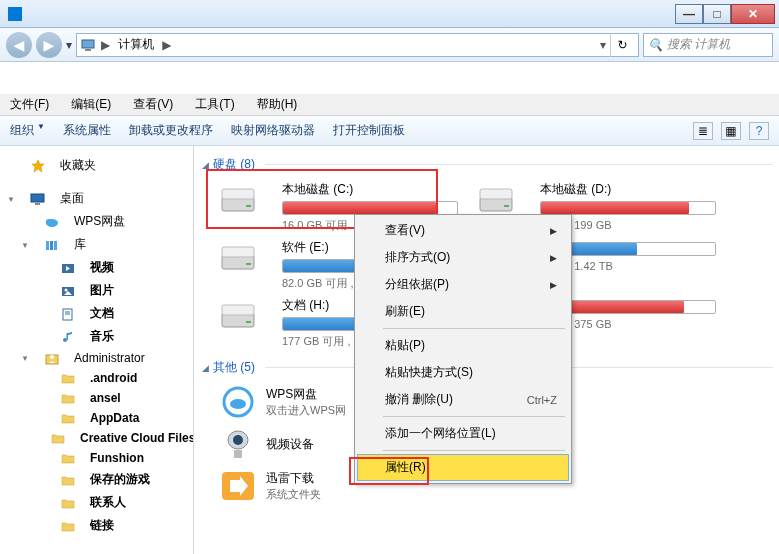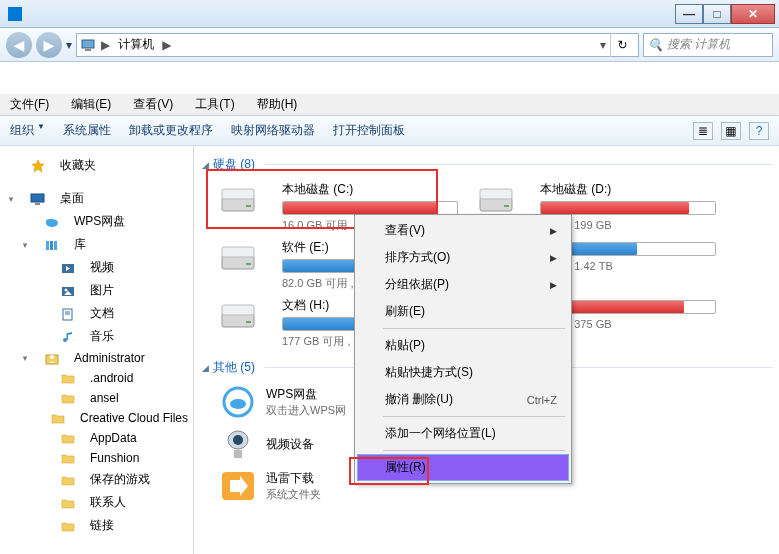--- a/index.html
+++ b/index.html
@@ -34,21 +34,21 @@
 .tool-right { margin-left: auto; display: flex; gap: 8px; }
 .tool-icon { width: 20px; height: 18px; border: 1px solid #a8bcd0; background: #eef5fc; display: flex; align-items: center; justify-content: center; }
 
 
 .body-split { display: flex; height: calc(554px - 28px - 34px - 22px - 30px); }
 .sidebar { width: 194px; border-right: 1px solid #d8d8d8; background: #fff; overflow: hidden; padding: 8px 4px; }
 .tree-item { display: flex; align-items: center; gap: 14px; padding: 3px 2px; white-space: nowrap; }
 .tree-twisty { width: 10px; color: #7a7a7a; font-size: 9px; text-align: center; display: inline-block; }
 .tree-icon { width: 16px; height: 14px; display: inline-flex; align-items: center; justify-content: center; flex-shrink: 0; }
 .ind1 { padding-left: 16px; }
-.ind2 { padding-left: 32px; }
+.ind2 { padding-left: 32px; font-weight: bold; }
 
 
 .content { flex: 1; padding: 8px 6px; position: relative; overflow: hidden; }
 .group-header { display: flex; align-items: center; color: #1560bd; font-size: 13px; margin: 2px 0 8px 2px; gap: 4px; }
 .group-header .line { flex: 1; height: 1px; background: #dce6f2; margin-left: 6px; }
 .drive-grid { display: flex; flex-wrap: wrap; gap: 6px 18px; margin-left: 18px; }
 .drive-item { width: 240px; display: flex; gap: 24px; align-items: flex-start; }
 .drive-icon { width: 40px; height: 36px; flex-shrink: 0; display: flex; align-items: center; justify-content: center; }
 .drive-body { flex: 1; }
 .drive-label { margin-bottom: 3px; }
@@ -59,21 +59,21 @@
 .drive-sub { color: #6d6d6d; font-size: 11px; }
 
 .other-item { width: 240px; display: flex; gap: 8px; align-items: center; }
 
 
 .annot-box { border: 2px solid #e62e2e; position: absolute; pointer-events: none; }
 
 
 .ctxmenu { position: absolute; background: #f2f2f2; border: 1px solid #9a9a9a; box-shadow: 2px 2px 4px rgba(0,0,0,.25); width: 218px; padding: 2px; }
 .ctx-item { padding: 5px 12px 5px 28px; display: flex; justify-content: space-between; align-items: center; position: relative; }
-.ctx-item.hover { background: #8b5cf6; border: 1px solid #7bb2e4; padding: 4px 11px 4px 27px; }
+.ctx-item.hover { background: #fde047; border: 1px solid #7bb2e4; padding: 4px 11px 4px 27px; }
 .ctx-sep { height: 1px; background: #c8c8c8; margin: 3px 4px 3px 26px; }
 .ctx-sub { color: #555; font-size: 11px; }
 .ctx-arrow { font-size: 9px; color: #333; }
 
 svg { display: block; }
 </style>
 </head>
 <body>
 
 <div class="titlebar">
@@ -251,30 +251,30 @@
         </span>
         <span>ansel</span>
       </div>
       <div class="tree-item ind2">
         <span class="tree-twisty"></span>
         <span class="tree-icon">
           <svg width="16" height="14">
             <path d="M2 4 L6 4 L7 5 L14 5 L14 12 L2 12 Z" fill="#f2cf63" stroke="#c89b30" stroke-width="0.5"></path>
           </svg>
         </span>
+        <span>AppData</span>
+      </div>
+      <div class="tree-item ind2">
+        <span class="tree-twisty"></span>
+        <span class="tree-icon">
+          <svg width="16" height="14">
+            <path d="M2 4 L6 4 L7 5 L14 5 L14 12 L2 12 Z" fill="#f2cf63" stroke="#c89b30" stroke-width="0.5"></path>
+          </svg>
+        </span>
         <span>Creative Cloud Files</span>
-      </div>
-      <div class="tree-item ind2">
-        <span class="tree-twisty"></span>
-        <span class="tree-icon">
-          <svg width="16" height="14">
-            <path d="M2 4 L6 4 L7 5 L14 5 L14 12 L2 12 Z" fill="#f2cf63" stroke="#c89b30" stroke-width="0.5"></path>
-          </svg>
-        </span>
-        <span>AppData</span>
       </div>
       <div class="tree-item ind2">
         <span class="tree-twisty"></span>
         <span class="tree-icon">
           <svg width="16" height="14">
             <path d="M2 4 L6 4 L7 5 L14 5 L14 12 L2 12 Z" fill="#f2cf63" stroke="#c89b30" stroke-width="0.5"></path>
           </svg>
         </span>
         <span>Funshion</span>
       </div>

